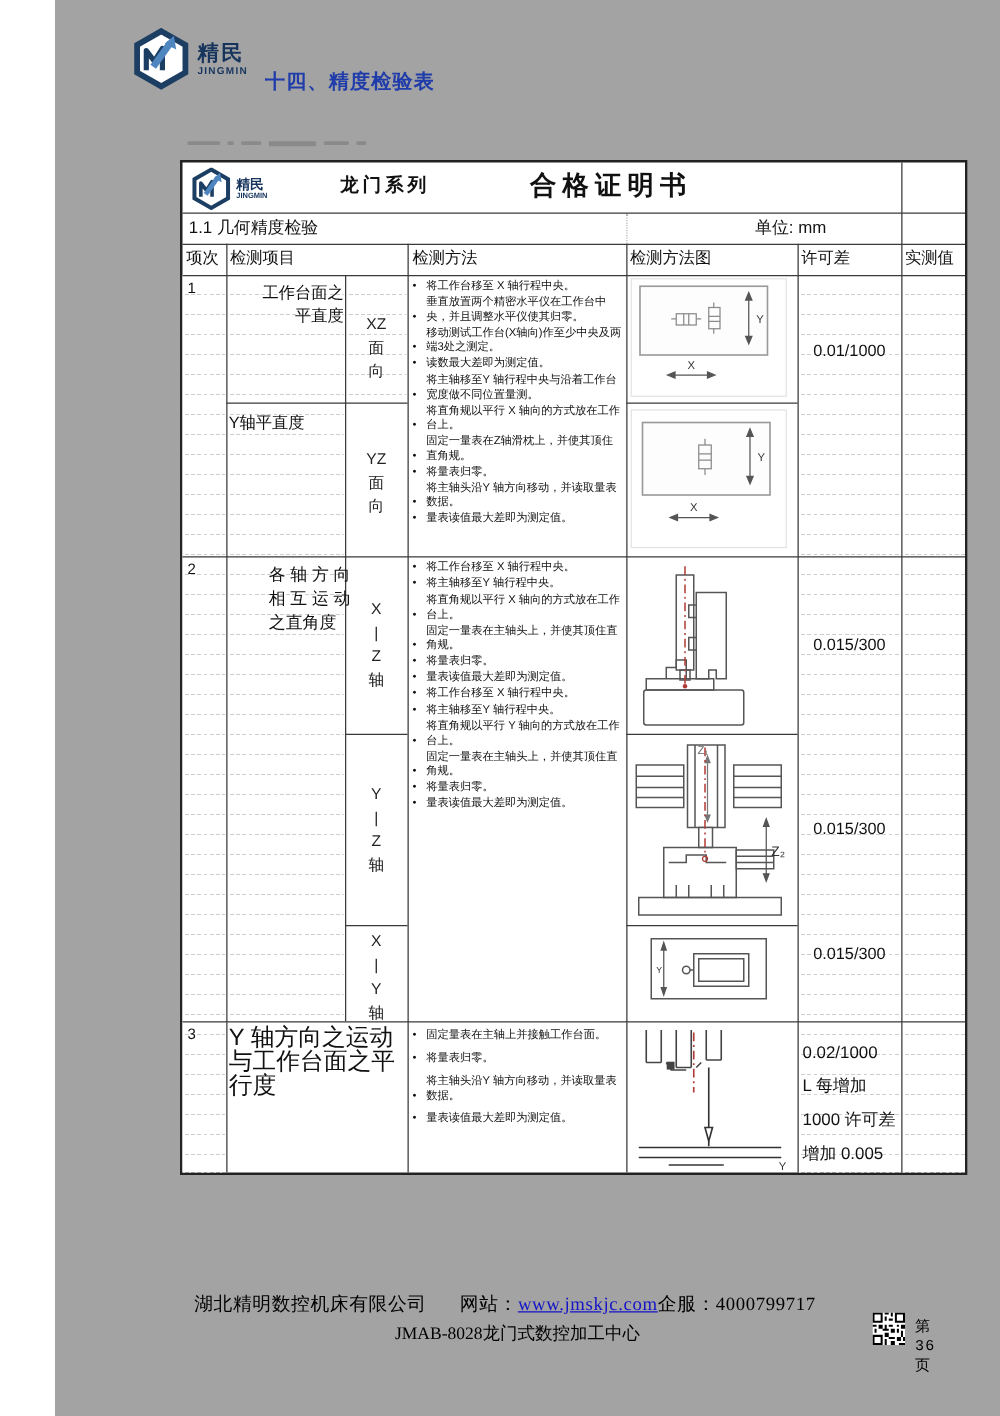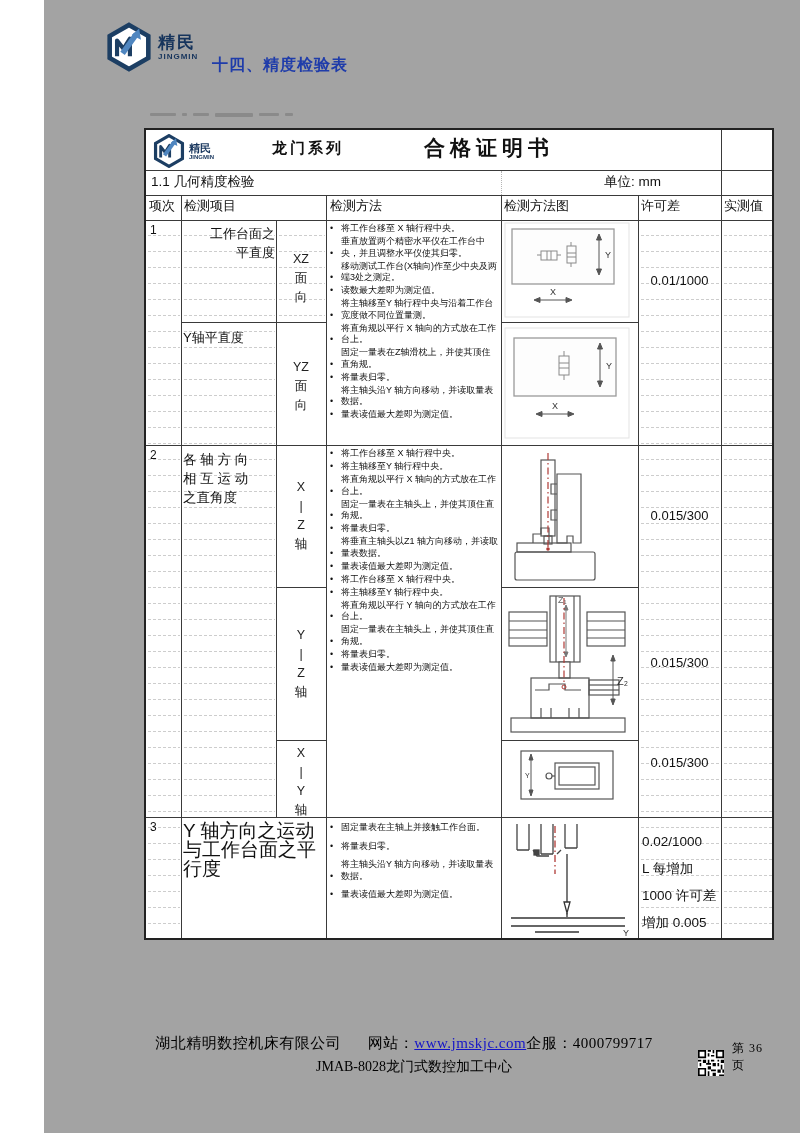--- a/index.html
+++ b/index.html
@@ -40,21 +40,21 @@
   .tol{left:492px;width:83px;text-align:center;font-size:13px;color:#111;}
   .tol3{left:496px;width:84px;font-size:13.5px;line-height:27px;color:#111;}
   .dia{position:absolute;left:357px;}
   svg text{font-family:"Liberation Sans",sans-serif;}
   
   .footer{position:absolute;left:0;top:1034px;width:720px;font-family:"Liberation Serif",serif;color:#000;}
   .f1{text-align:center;font-size:15px;letter-spacing:.5px;}
   .f1 .lnk{color:#1414c8;text-decoration:underline;}
   .f2{text-align:center;font-size:14px;margin-top:5px;}
   .qr{position:absolute;left:654px;top:16px;}
-  .pageno{position:absolute;left:688px;top:6px;font-size:12px;letter-spacing:1px;}
+  .pageno{position:absolute;left:688px;top:19px;font-size:12px;letter-spacing:1px;font-family:Liberation Mono, monospace;}
 </style>
 </head>
 <body>
 
 <div class="page">
 
   <div class="brand">
     <svg width="46" height="50" viewBox="0 0 50 52">
       <polygon points="25,2 46,14 46,38 25,50 4,38 4,14" fill="#fff" stroke="#1c3e63" stroke-width="5"></polygon>
       <path d="M12,36 V19 L19,28 L26,17 V36" fill="none" stroke="#1c3e63" stroke-width="4.5" stroke-linejoin="round"></path>
@@ -219,21 +219,21 @@
           <line x1="36" y1="88" x2="68" y2="88"></line>
           <polygon points="33,88 39,85.5 39,90.5"></polygon>
             <polygon points="71,88 65,85.5 65,90.5"></polygon>
         </g>
         <text x="103" y="43" font-size="9" fill="#333">Y</text>
         <text x="49" y="83" font-size="9" fill="#333">X</text>
       </svg>
     </div>
 
     <div class="cell itemno" style="left:4px;top:318px;">2</div>
-    <div class="cell proj pre" style="top:320px;font-size:13.5px;">各 轴 方 向
+    <div class="cell proj pre" style="top:320px;font-size:13.5px;padding-left:32px;">各 轴 方 向
 相 互 运 动
 之直角度</div>
     <div class="cell axis pre" style="top:348px;">X
 |
 Z
 轴</div>
     <div class="cell axis pre" style="top:496px;">Y
 |
 Z
 轴</div>
@@ -249,23 +249,20 @@
           <span class="t">将主轴移至Y 轴行程中央。</span>
         </div>
         <div class="mrow">
           <span class="t">将直角规以平行 X 轴向的方式放在工作台上。</span>
         </div>
         <div class="mrow">
           <span class="t">固定一量表在主轴头上，并使其顶住直角规。</span>
         </div>
         <div class="mrow">
           <span class="t">将量表归零。</span>
-        </div>
-        <div class="mrow">
-          <span class="t">将垂直主轴头以Z1 轴方向移动，并读取量表数据。</span>
         </div>
         <div class="mrow">
           <span class="t">量表读值最大差即为测定值。</span>
         </div>
         <div class="mrow">
           <span class="t">将工作台移至 X 轴行程中央。</span>
         </div>
         <div class="mrow">
           <span class="t">将主轴移至Y 轴行程中央。</span>
         </div>

